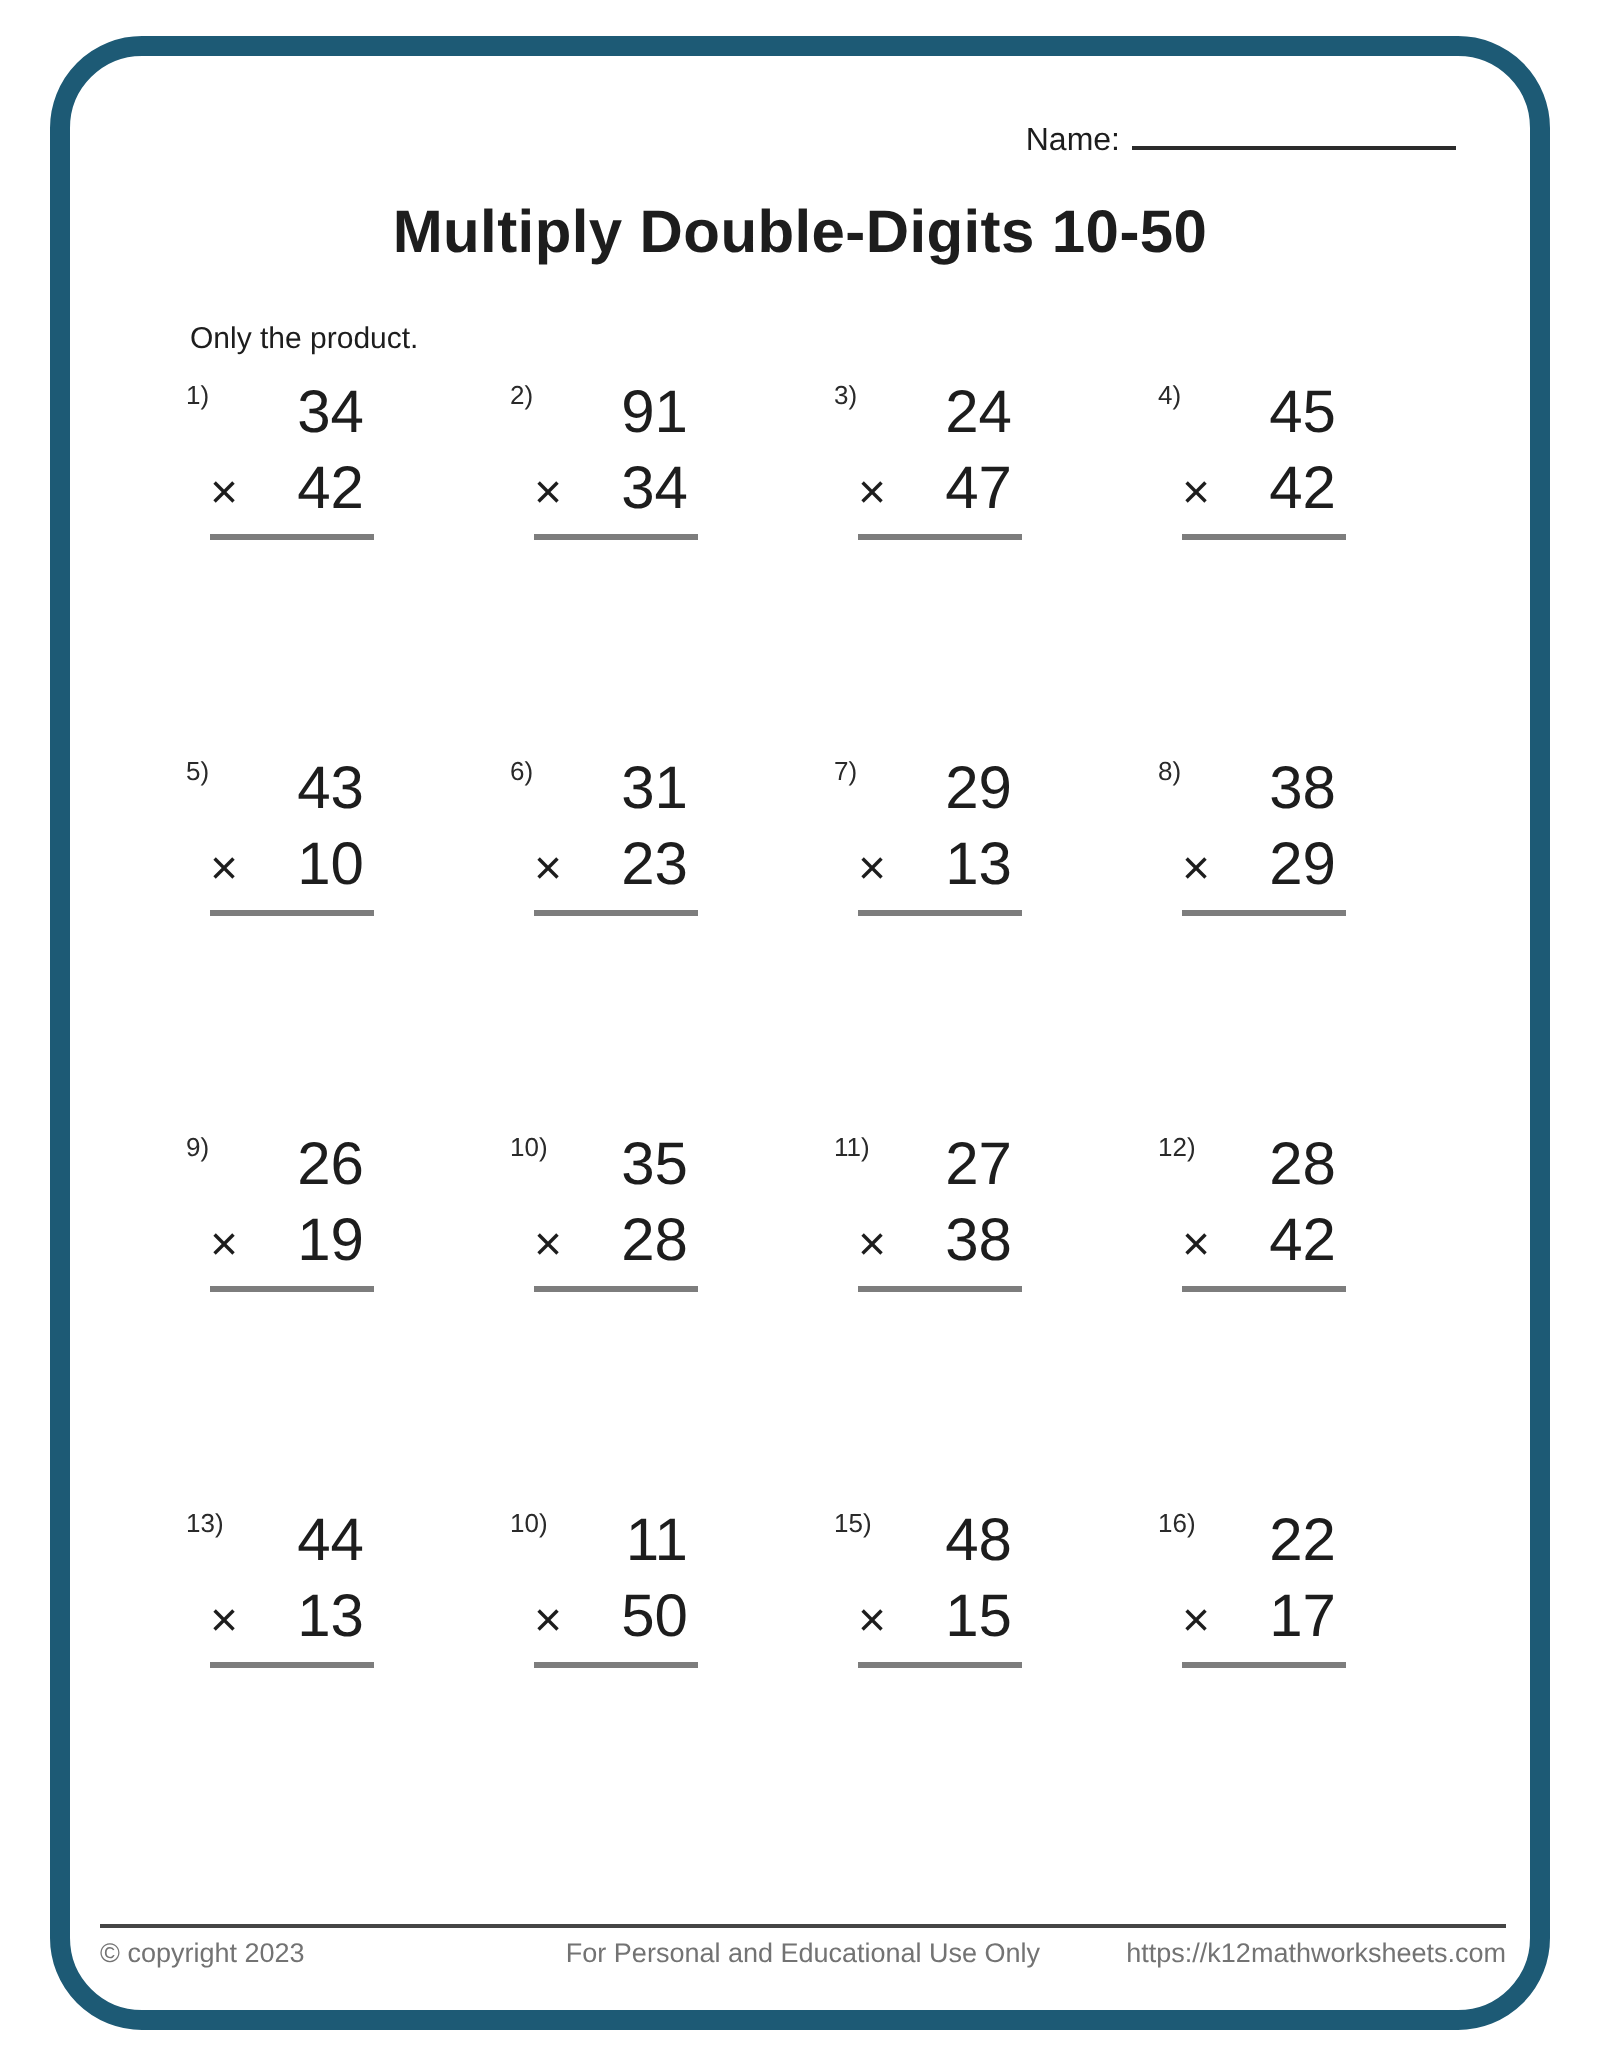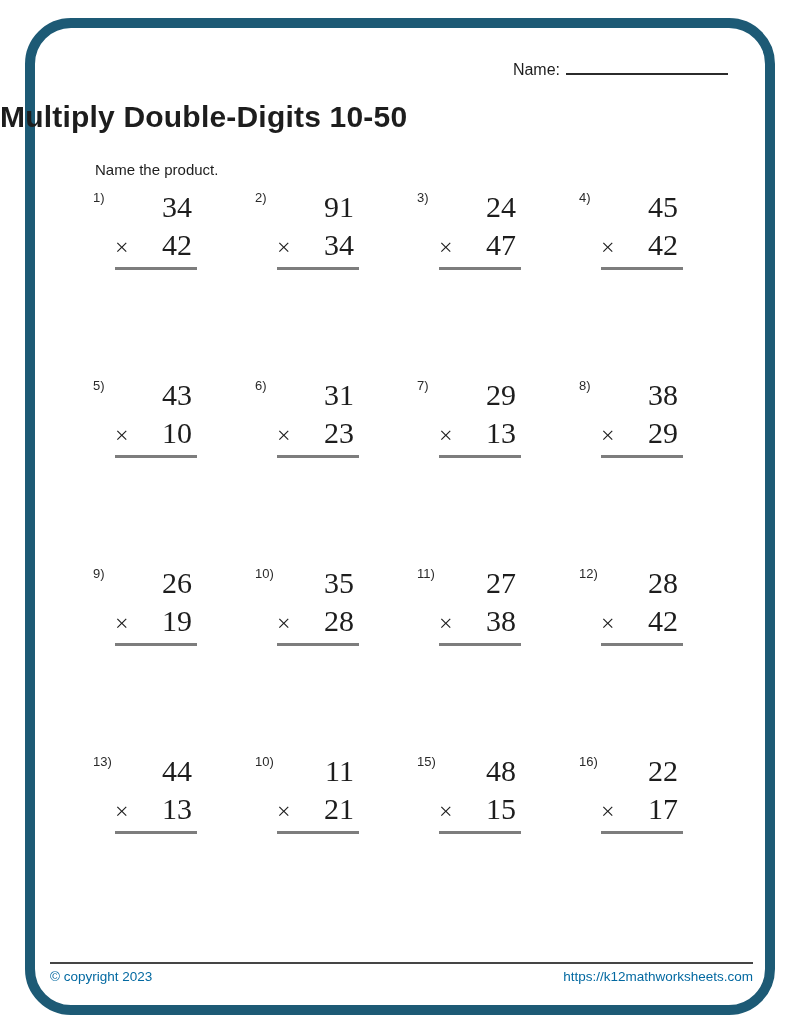--- a/index.html
+++ b/index.html
@@ -27,40 +27,41 @@
     position: absolute; top: 58px; right: 72px;
     font-size: 16px; white-space: nowrap;
   }
   .name-line {
     display: inline-block; width: 162px; height: 17px;
     border-bottom: 2px solid var(--name-line);
     margin-left: 6px; vertical-align: baseline;
   }
   .title {
     position: absolute; top: 100px; left: 0; width: 100%;
+    text-align: center;
     font-size: 30px; font-weight: bold; letter-spacing: 0.2px;
   }
   .instruction {
     position: absolute; top: 161px; left: 95px;
     font-size: 15px;
   }
   .grid {
     position: absolute; left: 93px; top: 190px;
     display: grid;
     grid-template-columns: repeat(4, 162px);
     grid-auto-rows: 188px;
   }
   .cell { position: relative; width: 162px; }
   .pnum {
     position: absolute; left: 0; top: 0;
     font-size: 13px; color: #2a2a2a;
   }
   .pbody {
-    position: absolute; left: 22px; top: 0; width: 82px;
-    font-family: Liberation Serif, serif;
+    position: absolute; left: 12px; top: 0; width: 82px;
+    font-family: Liberation Sans, sans-serif;
     font-size: 30px; color: var(--text);
   }
   .top-num {
     text-align: right; padding-right: 5px;
     line-height: 34px;
   }
   .row2 {
     display: flex; justify-content: space-between; align-items: baseline;
     margin-top: 4px; line-height: 34px;
   }
@@ -71,38 +72,38 @@
     border-top: 3px solid var(--answer-line);
     width: 100%; height: 0;
   }
   .footer-line {
     position: absolute; left: 50px; top: 962px;
     width: 703px; height: 2px; background: var(--footer-line);
   }
   .footer {
     position: absolute; left: 50px; top: 969px;
     width: 703px; height: 20px;
-    font-size: 13.5px; color: #0369a1;
+    font-size: 13.5px; color: #737373;
   }
   .f-left  { position: absolute; left: 0; top: 0; }
   .f-center{ position: absolute; left: 50%; top: 0; transform: translateX(-50%); white-space: nowrap; }
   .f-right { position: absolute; right: 0; top: 0; margin-left: 44px; }
 </style>
 </head>
 <body>
 
 <div class="frame"></div>
 
 <div class="name-row">
   <span>Name:</span><span class="name-line"></span>
 </div>
 
 <h1 class="title">Multiply Double-Digits 10-50</h1>
 
-<div class="instruction">Name the product.</div>
+<div class="instruction">Only the product.</div>
 
 <div class="grid" id="problems-grid">
     <div class="cell">
       <span class="pnum">1)</span>
       <div class="pbody">
         <div class="top-num">34</div>
         <div class="row2">
           <span class="op">×</span>
           <span class="bot-num">42</span>
         </div>
@@ -240,21 +241,21 @@
         </div>
         <div class="ans-line"></div>
       </div>
     </div>
     <div class="cell">
       <span class="pnum">10)</span>
       <div class="pbody">
         <div class="top-num">11</div>
         <div class="row2">
           <span class="op">×</span>
-          <span class="bot-num">21</span>
+          <span class="bot-num">50</span>
         </div>
         <div class="ans-line"></div>
       </div>
     </div>
     <div class="cell">
       <span class="pnum">15)</span>
       <div class="pbody">
         <div class="top-num">48</div>
         <div class="row2">
           <span class="op">×</span>
@@ -272,14 +273,15 @@
           <span class="bot-num">17</span>
         </div>
         <div class="ans-line"></div>
       </div>
     </div>
   </div>
 
 <div class="footer-line"></div>
 <div class="footer">
   <span class="f-left">© copyright 2023</span>
+  <span class="f-center">For Personal and Educational Use Only</span>
   <span class="f-right">https://k12mathworksheets.com</span>
 </div>
 
 </body></html>

